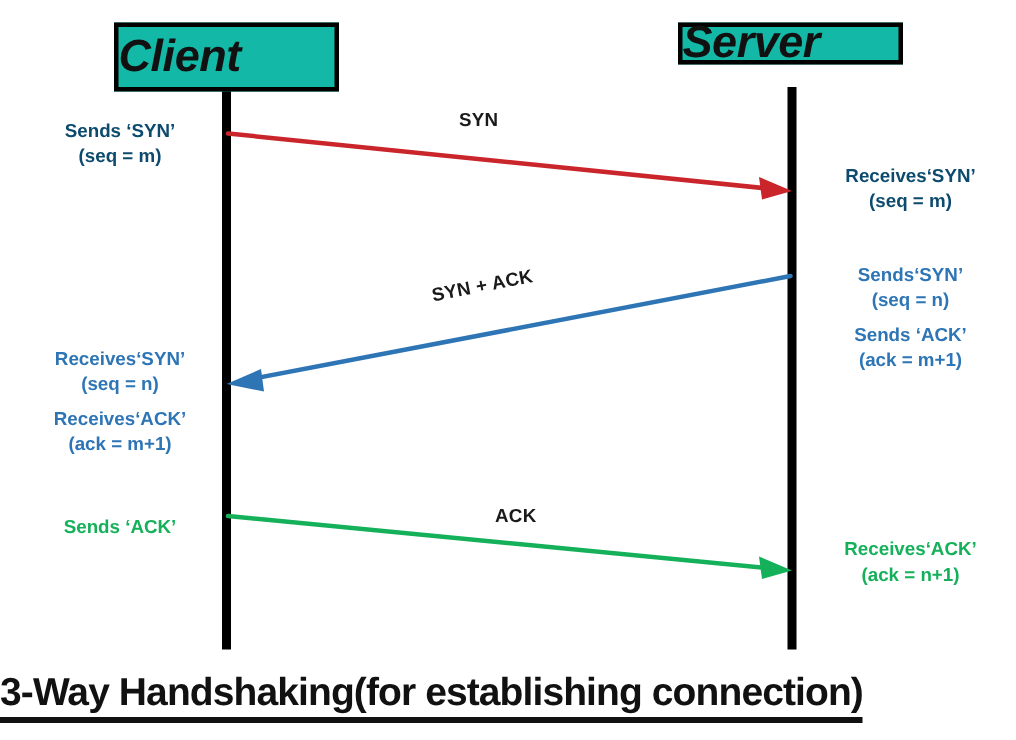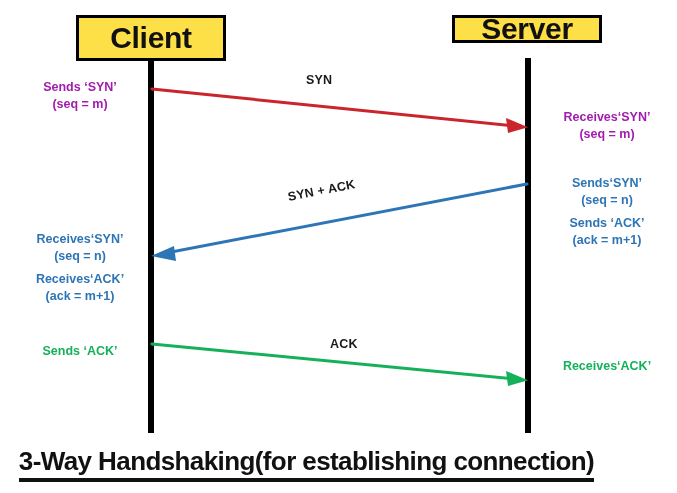--- a/index.html
+++ b/index.html
@@ -28,25 +28,25 @@
     left: 0;
     top: 0;
     width: 677px;
     height: 493px;
   }
 
   
   .node-box {
     position: absolute;
     border: 3px solid #000000;
-    background: #fde047;
+    background: #14b8a6;
     display: flex;
     align-items: center;
-    justify-content: center;
     box-sizing: border-box;
+    font-style: italic;
   }
   .node-box-label {
     font-family: "Liberation Sans", sans-serif;
     font-weight: bold;
     font-size: 30px;
     color: #111111;
     letter-spacing: -0.3px;
     line-height: 1;
   }
   #node-client { left: 76px;  top: 15px; width: 150px; height: 46px; }
@@ -56,21 +56,21 @@
   .annot {
     position: absolute;
     font-family: "Liberation Sans", sans-serif;
     font-weight: bold;
     font-size: 12.5px;
     line-height: 17px;
     text-align: center;
     white-space: nowrap;
   }
   .annot .ln { display: block; }
-  .annot.red   { color: #a21caf; }
+  .annot.red   { color: #0c4a6e; }
   .annot.blue  { color: #2E75B6; }
   .annot.green { color: #15B15A; }
 
   
   #annot-client-syn-send    { left: 18px;  top: 79px;  width: 124px; }
   #annot-client-synack-recv { left: 18px;  top: 231px; width: 124px; }
   #annot-client-ack-recv    { left: 18px;  top: 271px; width: 124px; }
   #annot-client-ack-send    { left: 18px;  top: 343px; width: 124px; }
 
   
@@ -92,21 +92,21 @@
   #label-syn      { left: 306px; top: 73px; }
   #label-syn-ack  { left: 288px; top: 190px; transform: rotate(-11deg); transform-origin: left center; }
   #label-ack      { left: 330px; top: 337px; }
 
   
   #caption {
     position: absolute;
     left: 0;
     top: 446px;
     width: 613px;
-    text-align: center;
+    text-align: left;
     font-family: "Liberation Sans", sans-serif;
     font-weight: bold;
     font-size: 26px;
     color: #111111;
     letter-spacing: -0.6px;
     white-space: nowrap;
   }
   #caption-text {
     display: inline-block;
     border-bottom: 4px solid #111111;
@@ -181,19 +181,20 @@
     <span class="ln">(seq = n)</span>
   </div>
 
   <div id="annot-server-ack-send" class="annot blue">
     <span class="ln">Sends ‘ACK’</span>
     <span class="ln">(ack = m+1)</span>
   </div>
 
   <div id="annot-server-ack-recv" class="annot green">
     <span class="ln">Receives‘ACK’</span>
+    <span class="ln">(ack = n+1)</span>
   </div>
 
   <div id="caption">
     <span id="caption-text">3-Way Handshaking(for establishing connection)</span>
   </div>
 
 </div>
 
 </body></html>

